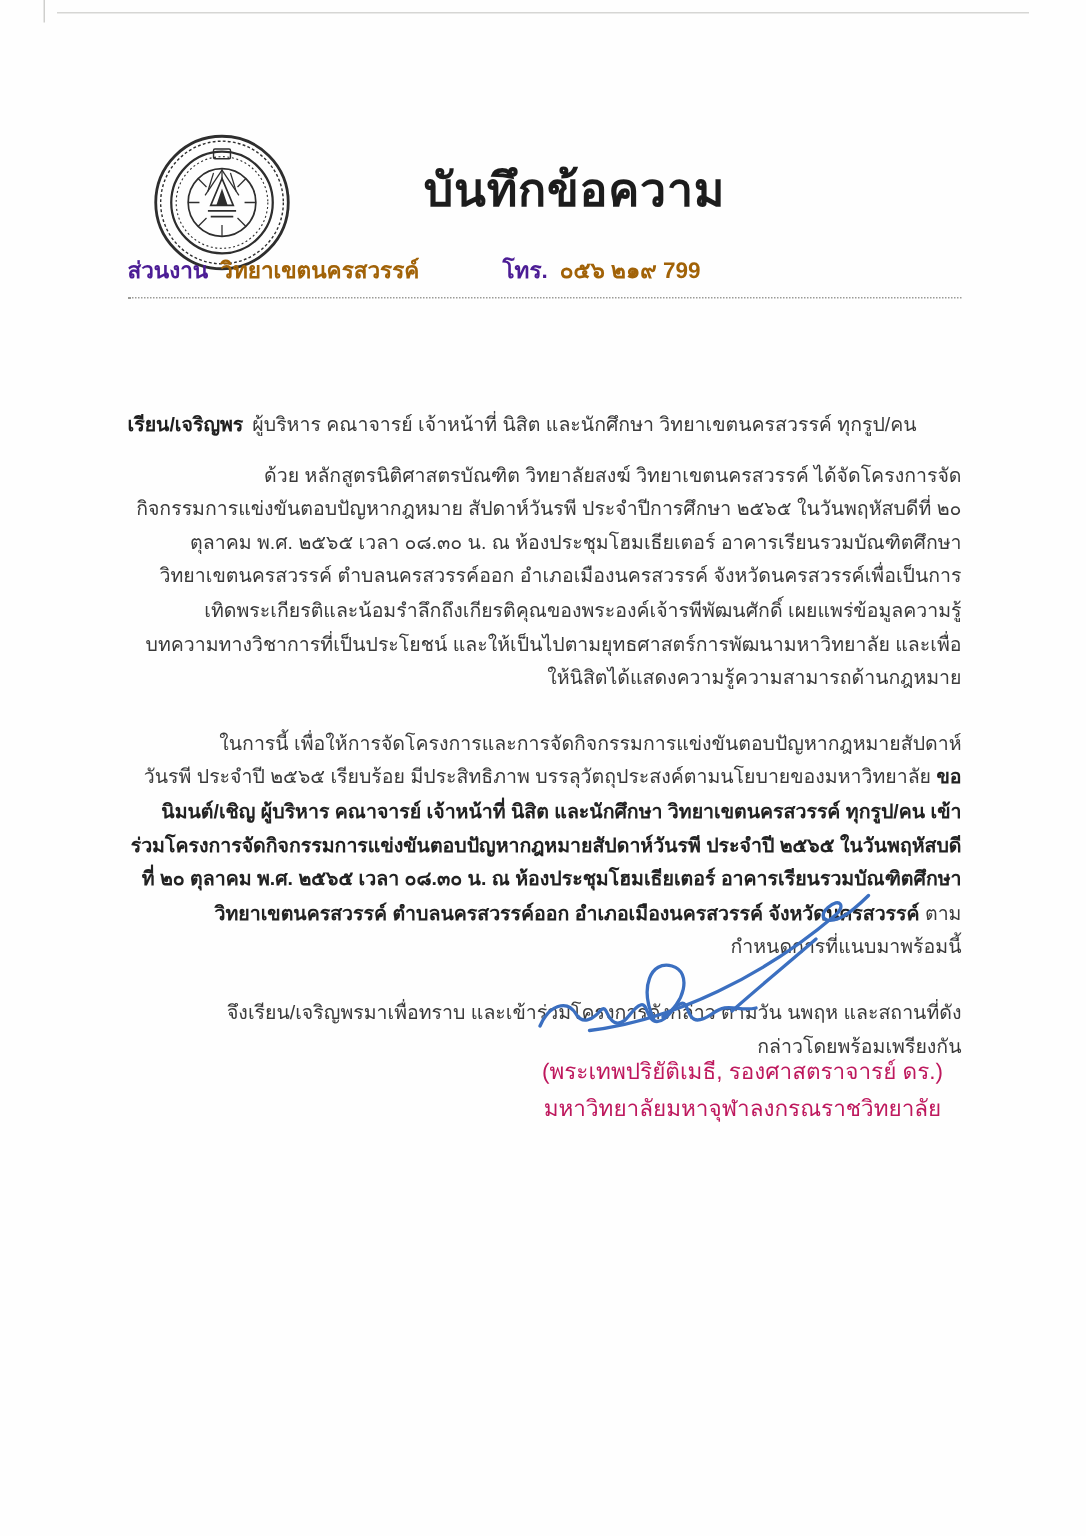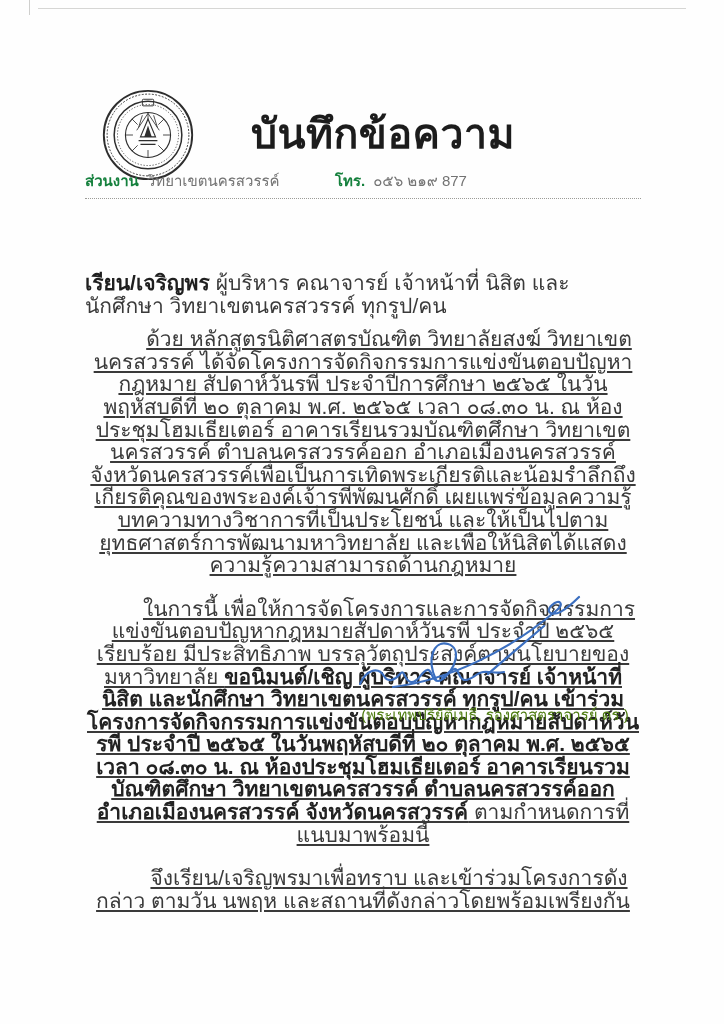--- a/index.html
+++ b/index.html
@@ -14,44 +14,44 @@
 
   
   .scan-line-top{position:absolute;left:38px;top:8px;width:648px;height:1px;background:#d6d6d4;}
   .scan-tick-left{position:absolute;left:29px;top:0;width:1px;height:15px;background:#cfcfcd;}
 
   
   .seal{position:absolute;left:101px;top:88px;width:94px;height:94px;}
   .page-title{
     position:absolute;left:0;right:0;top:101px;margin:0;
     text-align:center;text-indent:42px;
-    font-size:41px;font-weight:bold;color:#1c1c1c;
+    font-size:31px;font-weight:bold;color:#1c1c1c;
     letter-spacing:.5px;
   }
 
   
   .fields{position:absolute;left:85px;top:166px;width:556px;font-size:15px;line-height:22.5px;}
   .frow{position:relative;border-bottom:1px dotted #9b9b97;padding:4px 0 5px 0;min-height:23px;}
-  .frow .lbl{font-weight:bold;color:#15803d;margin-right:8px;}
-  .frow .val{color:#737373;}
+  .frow .lbl{font-weight:bold;color:#4c1d95;margin-right:8px;}
+  .frow .val{color:#a16207;font-weight:bold;}
   .col2{position:absolute;left:250px;top:4px;}
 
   
-  .content{position:absolute;left:85px;top:262px;width:556px;font-size:21px;line-height:22.6px;color:#3a3a3a;}
+  .content{position:absolute;left:85px;top:262px;width:556px;font-size:13px;line-height:22.6px;color:#3a3a3a;}
   .salutation{margin:10px 0 0 0;}
   .salutation .lbl{font-weight:bold;color:#1f1f1f;margin-right:6px;}
-  .para{margin:11px 0 0 0;text-indent:52px;text-align:center;text-decoration:underline;}
+  .para{margin:11px 0 0 0;text-indent:52px;text-align:right;}
   .para.gap{margin-top:21px;}
   .bold-seg{font-weight:bold;color:#222;}
 
   
   .signature-svg{position:absolute;left:338px;top:588px;width:244px;height:118px;}
   .signer{
     position:absolute;left:328px;top:703px;width:334px;
-    text-align:center;font-size:15px;line-height:24.5px;color:#4d7c0f;
+    text-align:center;font-size:15px;line-height:24.5px;color:#be185d;
   }
   .seal svg, .signature-svg{display:block;}
 </style>
 </head>
 <body>
 
 <div class="page">
 
   <div class="scan-line-top"></div>
   <div class="scan-tick-left"></div>
@@ -84,21 +84,21 @@
         <rect x="44" y="12" width="12" height="7" rx="1" stroke-width="1"></rect>
       </g>
     </svg>
   </div>
 
   <h1 class="page-title">บันทึกข้อความ</h1>
 
   <div class="fields">
     <div class="frow">
       <span class="lbl">ส่วนงาน</span><span class="val">วิทยาเขตนครสวรรค์</span>
-      <span class="col2"><span class="lbl">โทร.</span><span class="val">๐๕๖ ๒๑๙ 877</span></span>
+      <span class="col2"><span class="lbl">โทร.</span><span class="val">๐๕๖ ๒๑๙ 799</span></span>
     </div>
   </div>
 
   <div class="content">
     <p class="salutation">
       <span class="lbl">เรียน/เจริญพร</span><span>ผู้บริหาร คณาจารย์ เจ้าหน้าที่ นิสิต และนักศึกษา วิทยาเขตนครสวรรค์ ทุกรูป/คน</span>
     </p>
     <p class="para">ด้วย หลักสูตรนิติศาสตรบัณฑิต วิทยาลัยสงฆ์ วิทยาเขตนครสวรรค์ ได้จัดโครงการจัดกิจกรรมการแข่งขันตอบปัญหากฎหมาย สัปดาห์วันรพี ประจำปีการศึกษา ๒๕๖๕ ในวันพฤหัสบดีที่ ๒๐ ตุลาคม พ.ศ. ๒๕๖๕ เวลา ๐๘.๓๐ น. ณ ห้องประชุมโฮมเธียเตอร์ อาคารเรียนรวมบัณฑิตศึกษา วิทยาเขตนครสวรรค์ ตำบลนครสวรรค์ออก อำเภอเมืองนครสวรรค์ จังหวัดนครสวรรค์เพื่อเป็นการเทิดพระเกียรติและน้อมรำลึกถึงเกียรติคุณของพระองค์เจ้ารพีพัฒนศักดิ์ เผยแพร่ข้อมูลความรู้ บทความทางวิชาการที่เป็นประโยชน์ และให้เป็นไปตามยุทธศาสตร์การพัฒนามหาวิทยาลัย และเพื่อให้นิสิตได้แสดงความรู้ความสามารถด้านกฎหมาย</p>
     <p class="para gap">
       <span>ในการนี้ เพื่อให้การจัดโครงการและการจัดกิจกรรมการแข่งขันตอบปัญหากฎหมายสัปดาห์วันรพี ประจำปี ๒๕๖๕  เรียบร้อย มีประสิทธิภาพ บรรลุวัตถุประสงค์ตามนโยบายของมหาวิทยาลัย </span><span class="bold-seg">ขอนิมนต์/เชิญ ผู้บริหาร คณาจารย์ เจ้าหน้าที่ นิสิต และนักศึกษา วิทยาเขตนครสวรรค์ ทุกรูป/คน เข้าร่วมโครงการจัดกิจกรรมการแข่งขันตอบปัญหากฎหมายสัปดาห์วันรพี ประจำปี ๒๕๖๕ ในวันพฤหัสบดีที่ ๒๐ ตุลาคม พ.ศ. ๒๕๖๕ เวลา ๐๘.๓๐ น. ณ ห้องประชุมโฮมเธียเตอร์ อาคารเรียนรวมบัณฑิตศึกษา วิทยาเขตนครสวรรค์ ตำบลนครสวรรค์ออก อำเภอเมืองนครสวรรค์ จังหวัดนครสวรรค์</span><span> ตามกำหนดการที่แนบมาพร้อมนี้</span>
@@ -112,15 +112,16 @@
         <path d="M22,96 C28,82 40,78 46,88 C50,95 57,92 62,86 C67,80 66,93 73,94 C80,95 83,84 89,82 C94,80 93,93 100,93 C107,93 110,83 116,81 C121,79 120,92 127,92 C134,92 138,85 145,84 C152,83 158,86 166,84"></path>
         <path d="M98,92 C88,70 96,52 110,56 C124,60 118,82 104,90"></path>
         <path d="M55,99 C112,92 172,62 219,22 C226,16 222,10 214,17 C205,25 216,31 231,18 C236,14 239,11 241,9"></path>
         <path d="M150,86 C168,70 190,52 206,38"></path>
       </g>
     </svg>
   </div>
 
   <div class="signer">
     <div>(พระเทพปริยัติเมธี, รองศาสตราจารย์ ดร.)</div>
+    <div>มหาวิทยาลัยมหาจุฬาลงกรณราชวิทยาลัย</div>
   </div>
 
 </div>
 
 </body></html>

